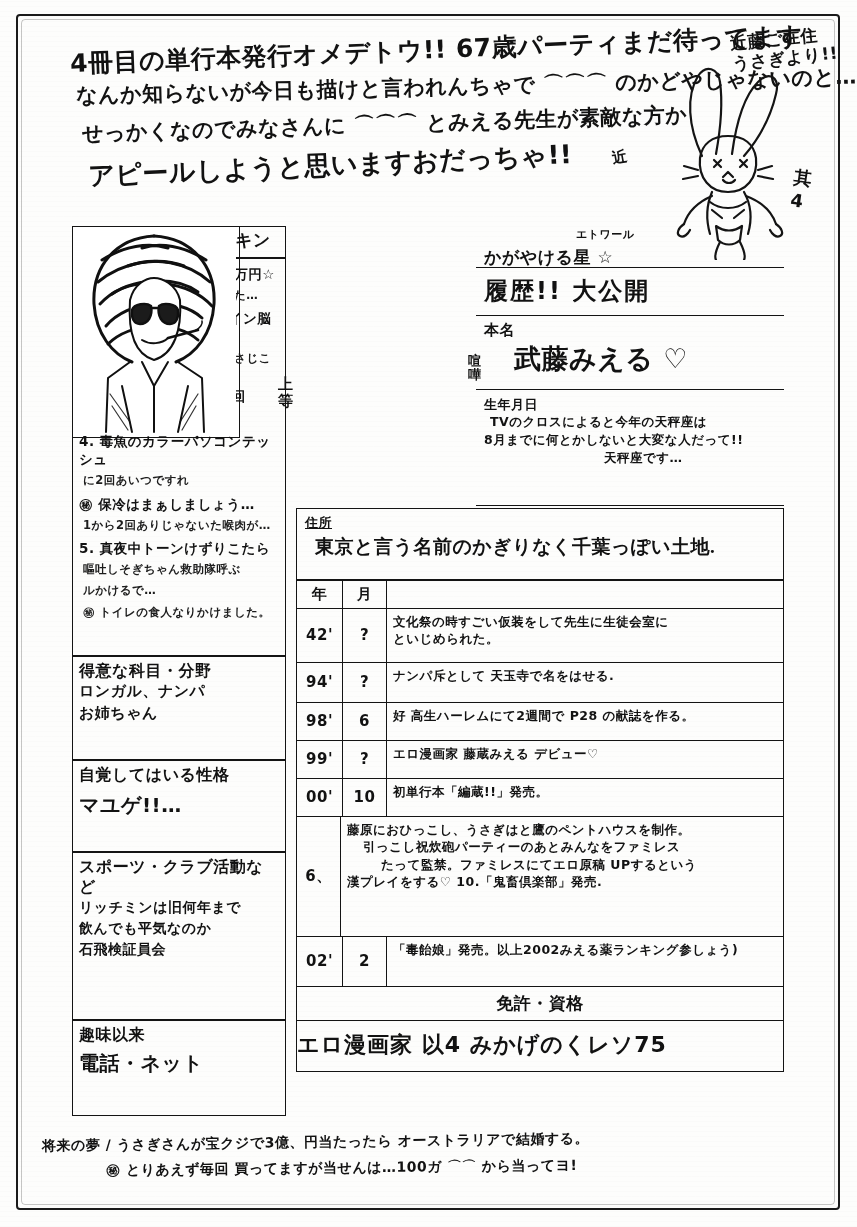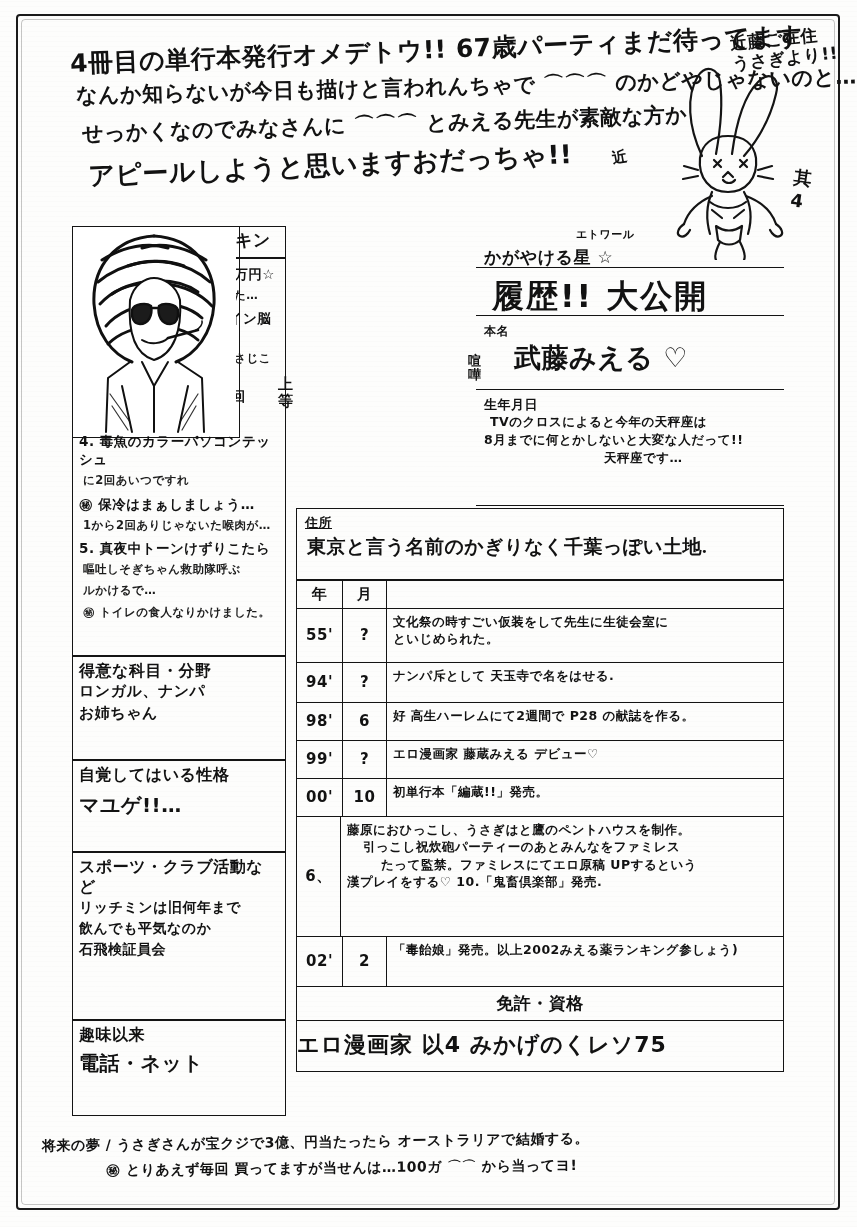--- a/index.html
+++ b/index.html
@@ -203,29 +203,29 @@
   }
   .star-txt { font-size: 17px; }
   .star-ruby { font-size: 11px; display: inline-block; vertical-align: top; }
 
   .box-rireki {
     left: 404px; top: 42px;
     width: 308px; height: 48px;
     border-bottom: 1.6px solid #141414;
     box-sizing: border-box;
   }
-  .rireki-txt { font-size: 32px; letter-spacing: 2px; margin-left: 8px; }
+  .rireki-txt { font-size: 24px; letter-spacing: 2px; }
 
   .box-name {
     left: 404px; top: 90px;
     width: 308px; height: 74px;
     border-bottom: 1.6px solid #141414;
     box-sizing: border-box;
   }
-  .name-lbl { font-size: 12px; margin-top: 48px; }
+  .name-lbl { font-size: 15px; margin-top: 48px; }
   .name-val { font-size: 27px; margin-left: 30px; margin-top: 2px; display: block; }
 
   .box-birth {
     left: 404px; top: 164px;
     width: 308px; height: 116px;
     border-bottom: 1.6px solid #141414;
     box-sizing: border-box;
   }
   .birth-lbl { font-size: 13px; }
   .birth-note span {
@@ -236,21 +236,21 @@
   .birth-note .ind1 { margin-left: 6px; }
   .birth-note .ind3 { margin-left: 120px; }
 
   .box-addr {
     left: 224px; top: 282px;
     width: 488px; height: 72px;
     border: 1.6px solid #141414;
     box-sizing: border-box;
   }
   .addr-lbl { font-size: 13px; text-decoration: underline; }
-  .addr-val { font-size: 19px; display: block; margin-left: 2px; margin-top: 4px; font-family: Liberation Serif, serif; }
+  .addr-val { font-size: 19px; display: block; margin-left: 10px; margin-top: 4px; font-family: Liberation Serif, serif; }
 
   
   .tbl {
     position: absolute;
     left: 224px; top: 354px;
     width: 488px;
     border: 1.6px solid #141414;
     box-sizing: border-box;
   }
   .trow {
@@ -509,21 +509,21 @@
 
     <div class="tbl ink">
 
       <div class="trow hrow">
         <div class="c-year">年</div>
         <div class="c-month">月</div>
         <div class="c-desc"></div>
       </div>
 
       <div class="trow r1">
-        <div class="c-year">55'</div>
+        <div class="c-year">42'</div>
         <div class="c-month">?</div>
         <div class="c-desc">
           <span>文化祭の時すごい仮装をして先生に生徒会室に</span>
           <span>といじめられた。</span>
         </div>
       </div>
 
       <div class="trow r2">
         <div class="c-year">94'</div>
         <div class="c-month">?</div>

